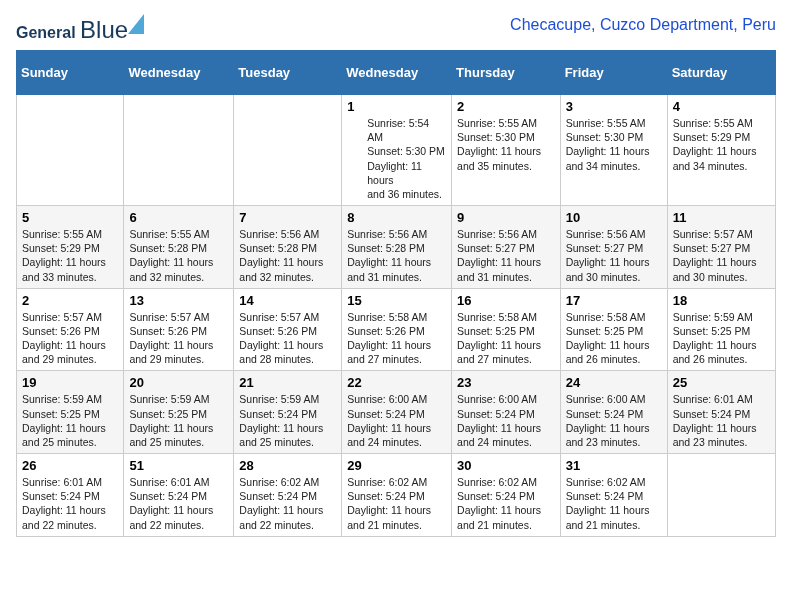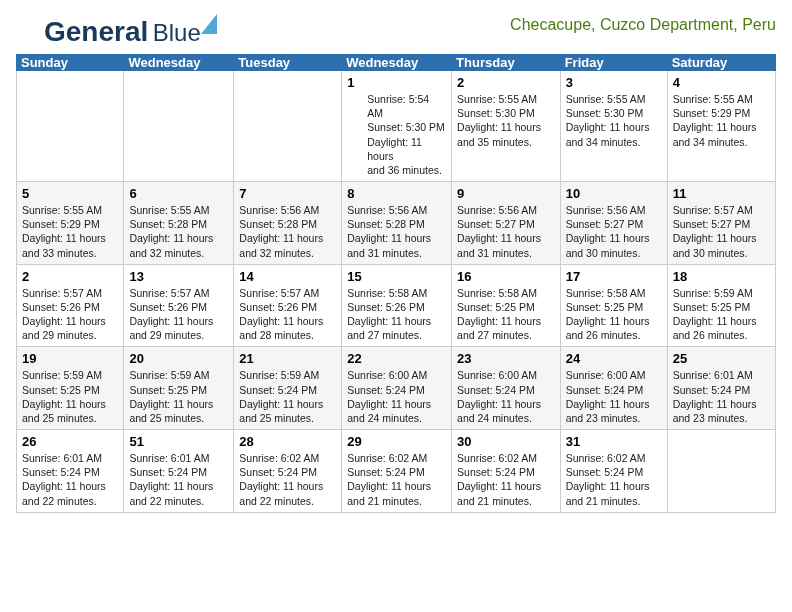--- a/index.html
+++ b/index.html
@@ -24,33 +24,33 @@
     .title-area {
       text-align: right;
     }
     .month-title {
       font-size: 36px;
       font-weight: bold;
       color: #1a3a5c;
     }
     .location-title {
       font-size: 16px;
-      color: #4d7c0f;
+      color: #1d4ed8;
     }
     table {
       width: 100%;
       border-collapse: collapse;
       font-size: 11px;
     }
     thead tr {
       background-color: #2e6fad;
       color: white;
     }
     thead th {
-      padding: 0 4px;
+      padding: 14px 4px;
       text-align: left;
       font-size: 13px;
       font-weight: bold;
       border: 1px solid #2e6fad;
     }
     tbody tr {
       vertical-align: top;
     }
     tbody td {
       border: 1px solid #ccc;
@@ -77,21 +77,21 @@
       background: #fff;
     }
   </style>
 </head>
 <body>
 
 <div class="header">
   <div class="logo">
     <div style="display:flex; align-items:center; gap:0;">
       <div style="position:relative; display:inline-block;">
-        <span style="font-size:28px; font-weight:bold; color:#1a3a5c;margin-left:28px;">General</span>
+        <span style="font-size:16px; font-weight:bold; color:#1a3a5c;">General</span>
         <span style="font-size:24px; font-weight:normal; color:#1a3a5c;">Blue</span>
         
         <svg style="position:absolute; top:-2px; right:-16px;" width="16" height="20" viewBox="0 0 16 20">
           <polygon points="0,20 16,20 16,0" fill="#4fa8d8"></polygon>
         </svg>
       </div>
     </div>
   </div>
   <div class="title-area">
     <div class="location-title">Checacupe, Cuzco Department, Peru</div>

